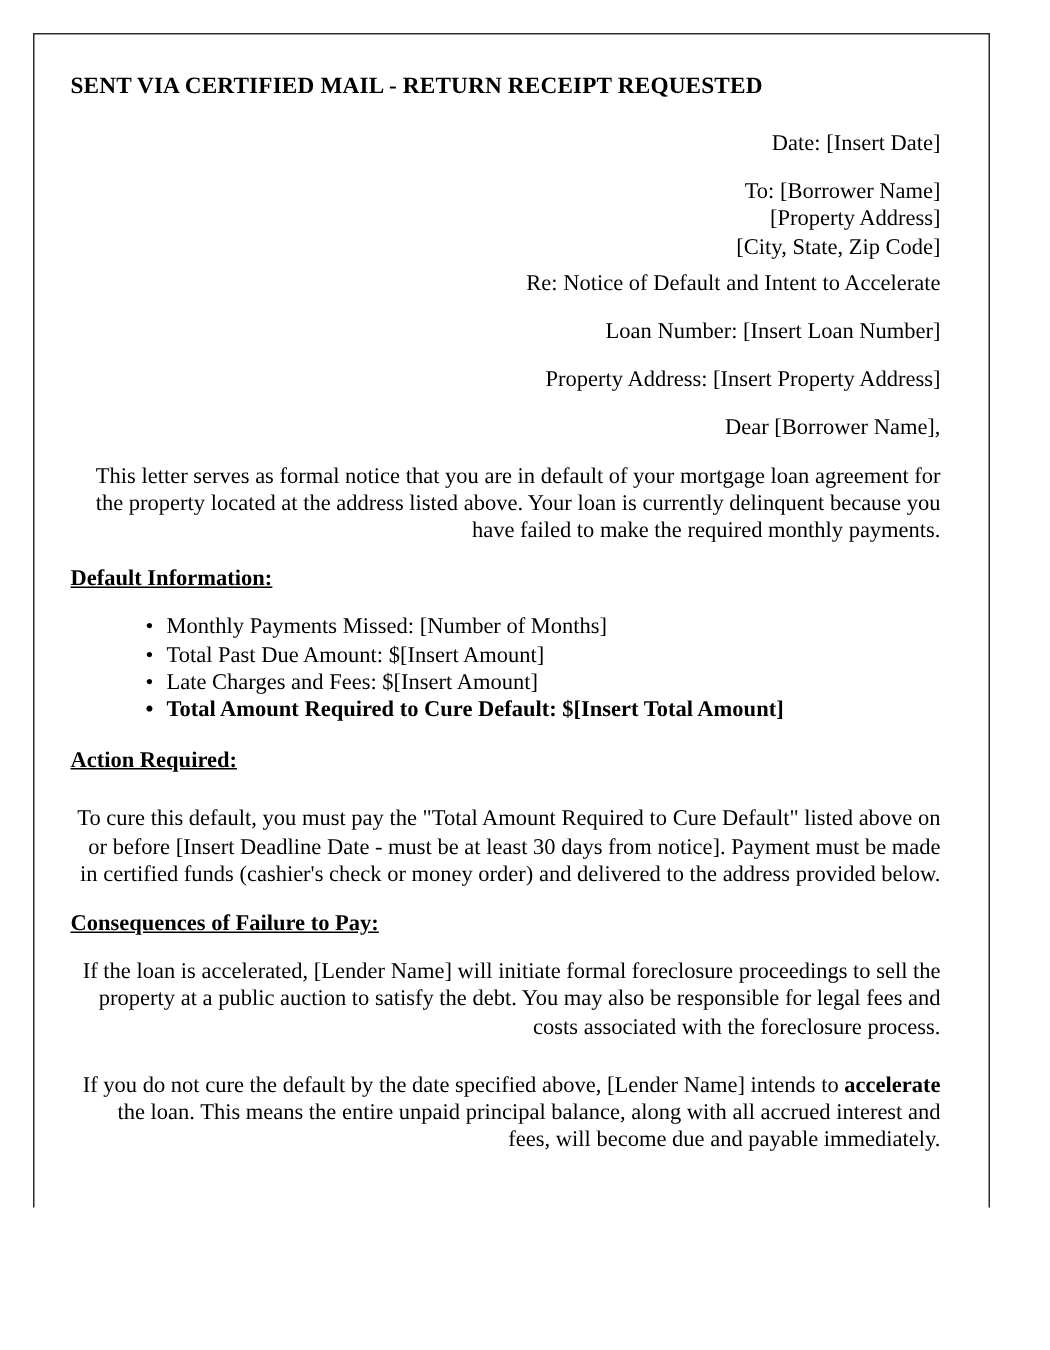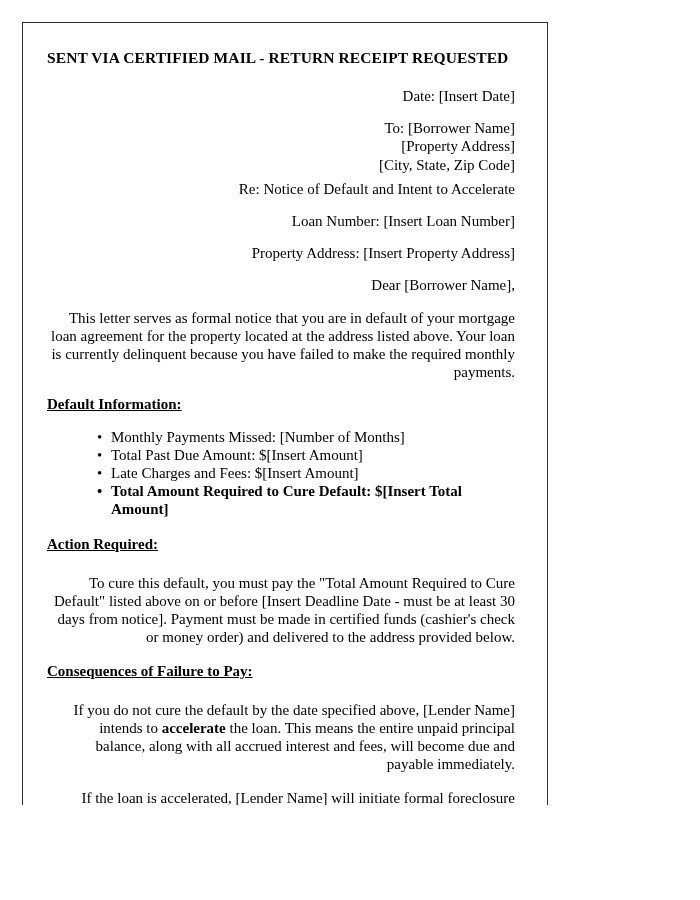--- a/index.html
+++ b/index.html
@@ -14,21 +14,21 @@
     font-family: "Liberation Serif", "DejaVu Serif", serif;
     color: #000000;
     overflow: hidden;
   }
 
   
   #document-page {
     position: absolute;
     left: 22px;
     top: 22px;
-    width: 526px;          
+    width: 638px;          
     height: 783px;         
     box-sizing: border-box;
     border-left: 1.5px solid #2b2b2b;
     border-right: 1.5px solid #2b2b2b;
     border-top: 1.5px solid #2b2b2b;
     border-bottom: none;
     background: #ffffff;
     overflow: hidden;
   }
 
@@ -149,20 +149,20 @@
         <span>Total Amount Required to Cure Default: $[Insert Total Amount]</span>
       </li>
     </ul>
 
     <p class="section-heading">Action Required:</p>
 
     <p class="para para-tight">To cure this default, you must pay the "Total Amount Required to Cure Default" listed above on or before [Insert Deadline Date - must be at least 30 days from notice]. Payment must be made in certified funds (cashier's check or money order) and delivered to the address provided below.</p>
 
     <p class="section-heading">Consequences of Failure to Pay:</p>
 
+    <p class="para">If the loan is accelerated, [Lender Name] will initiate formal foreclosure proceedings to sell the property at a public auction to satisfy the debt. You may also be responsible for legal fees and costs associated with the foreclosure process.</p>
+
     <p class="para para-tight">
       <span>If you do not cure the default by the date specified above, [Lender Name] intends to </span><span class="inline-bold">accelerate</span><span> the loan. This means the entire unpaid principal balance, along with all accrued interest and fees, will become due and payable immediately.</span>
     </p>
-
-    <p class="para">If the loan is accelerated, [Lender Name] will initiate formal foreclosure proceedings to sell the property at a public auction to satisfy the debt. You may also be responsible for legal fees and costs associated with the foreclosure process.</p>
 
   </div>
 </div>
 
 </body></html>

